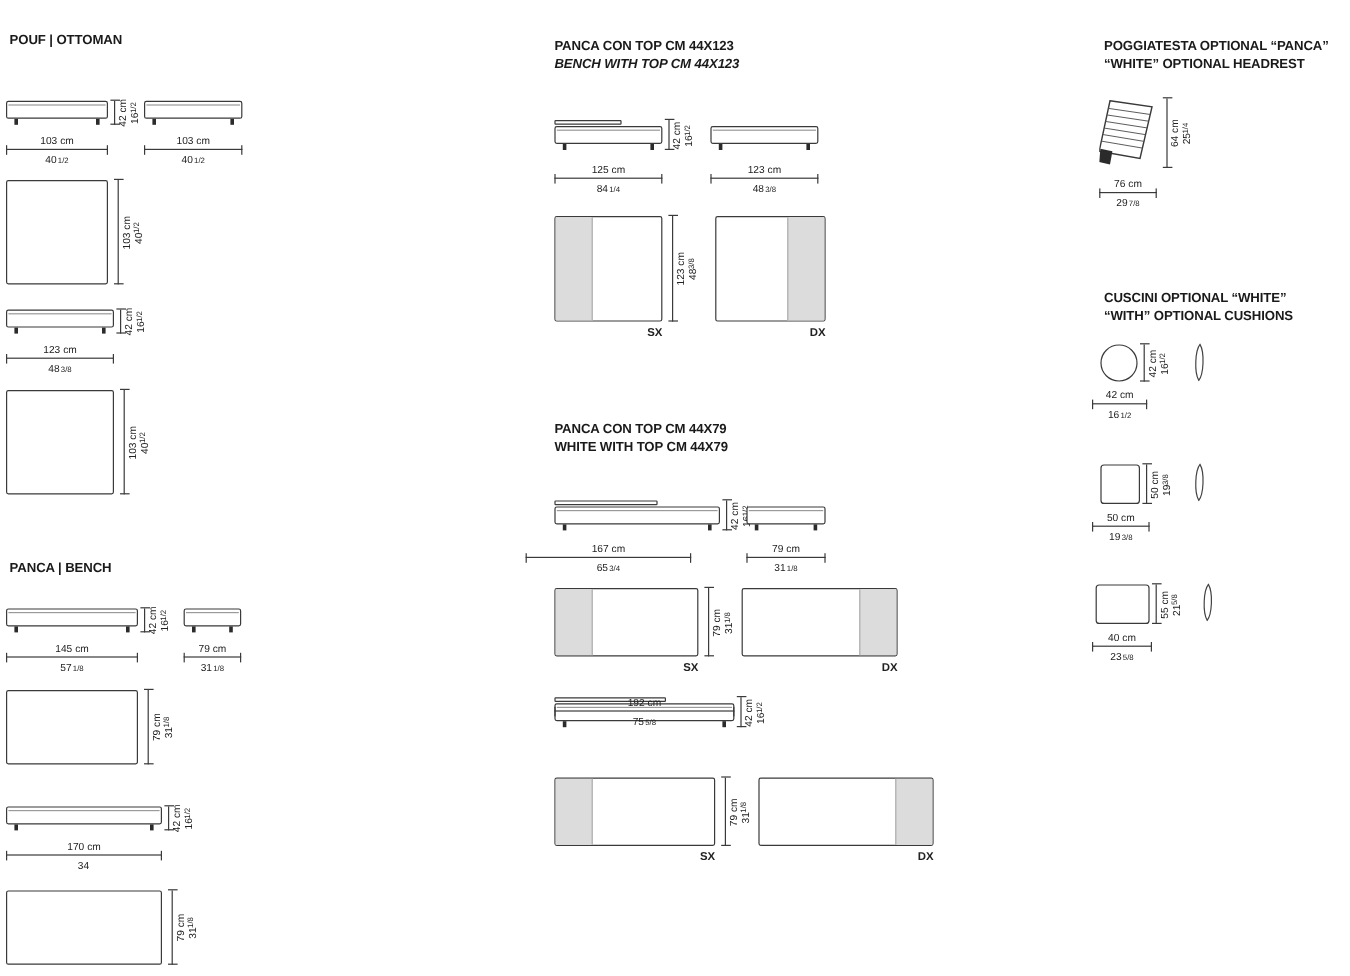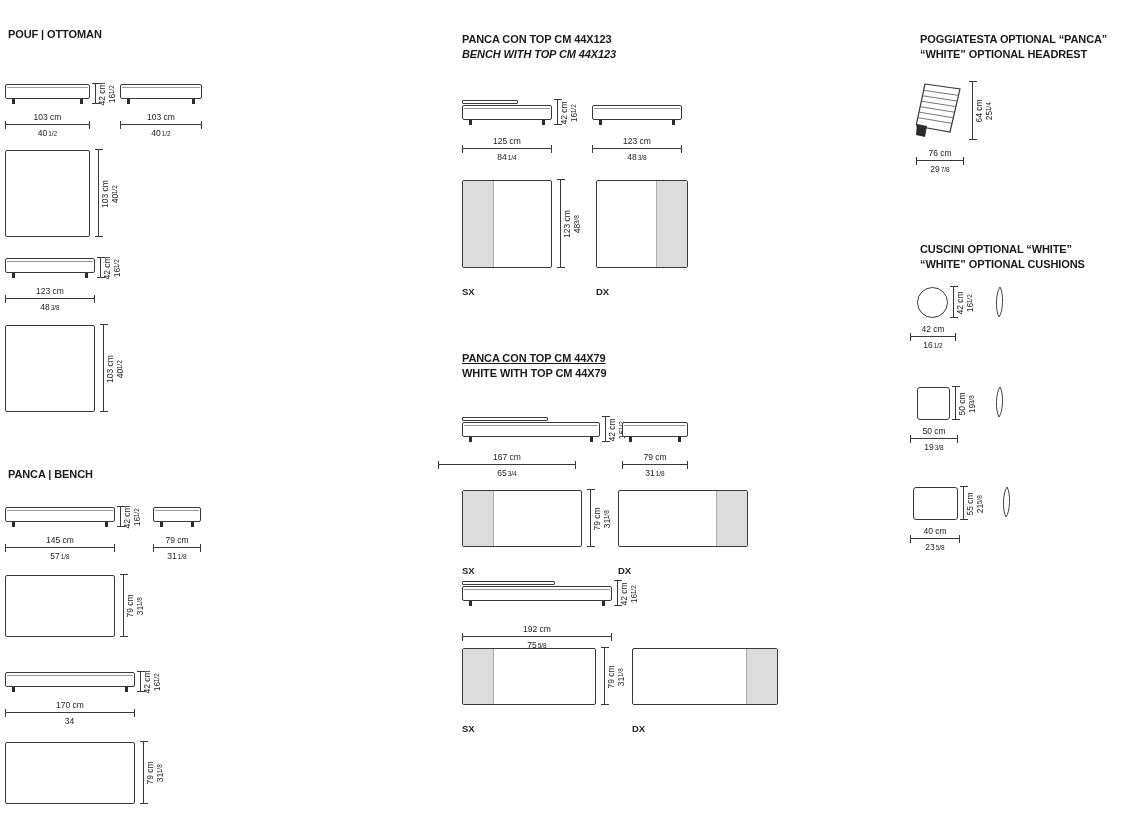--- a/index.html
+++ b/index.html
@@ -41,21 +41,21 @@
 
   
   .hdim{position:absolute;font-size:8.5px;color:#222;text-align:center;line-height:10px;}
   .hdim .hline{position:relative;border-top:1px solid #3a3a3a;height:0;margin-top:2px;}
   .hdim .hline::before,.hdim .hline::after{content:"";position:absolute;top:-4px;height:8px;border-left:1px solid #3a3a3a;}
   .hdim .hline::before{left:0;}
   .hdim .hline::after{right:0;}
   .hdim .hin{margin-top:3px;}
   .frac{font-size:6.5px;margin-left:1px;}
 
-  .sxdx{position:absolute;font-size:9.5px;font-weight:bold;text-align:left;color:#222;margin-top:14px;}
+  .sxdx{position:absolute;font-size:9.5px;font-weight:bold;text-align:right;color:#222;}
 
   
   .cush{position:absolute;border:1px solid #3a3a3a;background:#fff;box-sizing:border-box;}
   .cush.round{border-radius:50%;}
   .cush.sq{border-radius:3px;}
   .leaf,.headrest{position:absolute;}
   svg line{stroke:#555;stroke-width:0.8;}
 </style>
 </head>
 <body>
@@ -227,21 +227,21 @@
   <div class="tv shade-l" style="left:462px;top:180px;width:90px;height:88px;"></div>
   <div class="vdim" style="left:560px;top:180px;height:88px;">
     <i class="vline"></i>
     <span class="vtxt">123 cm</span>
     <span class="vtxt vtxt2"><span>48</span><span class="frac">3/8</span></span>
   </div>
   <div class="tv shade-r" style="left:596px;top:180px;width:92px;height:88px;"></div>
   <div class="sxdx" style="left:462px;top:272px;width:90px;">SX</div>
   <div class="sxdx" style="left:596px;top:272px;width:92px;">DX</div>
 
-  <div class="sec-title" style="left:462px;top:352px;text-decoration:underline;">PANCA CON TOP CM 44X79</div>
+  <div class="sec-title" style="left:462px;top:352px;">PANCA CON TOP CM 44X79</div>
   <div class="sec-title" style="left:462px;top:367px;">WHITE WITH TOP CM 44X79</div>
 
   <div class="fv with-top" style="left:462px;top:417px;width:138px;">
     <div class="tray"></div>
     <div class="slab">
         <i class="seam"></i>
       </div>
     <i class="leg l"></i>
       <i class="leg r"></i>
   </div>
@@ -284,21 +284,21 @@
         <i class="seam"></i>
       </div>
     <i class="leg l"></i>
       <i class="leg r"></i>
   </div>
   <div class="vdim" style="left:617px;top:581px;height:25px;">
     <i class="vline"></i>
     <span class="vtxt">42 cm</span>
     <span class="vtxt vtxt2"><span>16</span><span class="frac">1/2</span></span>
   </div>
-  <div class="hdim" style="left:462px;top:624px;width:150px;">
+  <div class="hdim" style="left:462px;top:580px;width:150px;">
     <div class="hcm">192 cm</div>
     <div class="hline"></div>
     <div class="hin"><span>75</span><span class="frac">5/8</span></div>
   </div>
 
   <div class="tv shade-l" style="left:462px;top:648px;width:134px;height:57px;"></div>
   <div class="vdim" style="left:604px;top:648px;height:57px;">
     <i class="vline"></i>
     <span class="vtxt">79 cm</span>
     <span class="vtxt vtxt2"><span>31</span><span class="frac">1/8</span></span>
@@ -327,21 +327,21 @@
     <span class="vtxt">64 cm</span>
     <span class="vtxt vtxt2"><span>25</span><span class="frac">1/4</span></span>
   </div>
   <div class="hdim" style="left:916px;top:148px;width:48px;">
     <div class="hcm">76 cm</div>
     <div class="hline"></div>
     <div class="hin"><span>29</span><span class="frac">7/8</span></div>
   </div>
 
   <div class="sec-title" style="left:920px;top:243px;">CUSCINI OPTIONAL “WHITE”</div>
-  <div class="sec-title" style="left:920px;top:258px;">“WHITE” OPTIONAL CUSHIONS</div>
+  <div class="sec-title" style="left:920px;top:258px;">“WITH” OPTIONAL CUSHIONS</div>
 
   <div class="cush round" style="left:917px;top:287px;width:31px;height:31px;"></div>
   <div class="vdim" style="left:953px;top:287px;height:31px;">
     <i class="vline"></i>
     <span class="vtxt">42 cm</span>
     <span class="vtxt vtxt2"><span>16</span><span class="frac">1/2</span></span>
   </div>
   <div class="leaf" style="left:994px;top:286px;">
     <svg viewBox="0 0 12 32" width="12" height="32">
         <path d="M6,1 C2,6 1,24 5,31 C9,26 10,8 6,1 Z" fill="#ffffff" stroke="#444" stroke-width="1"></path>

